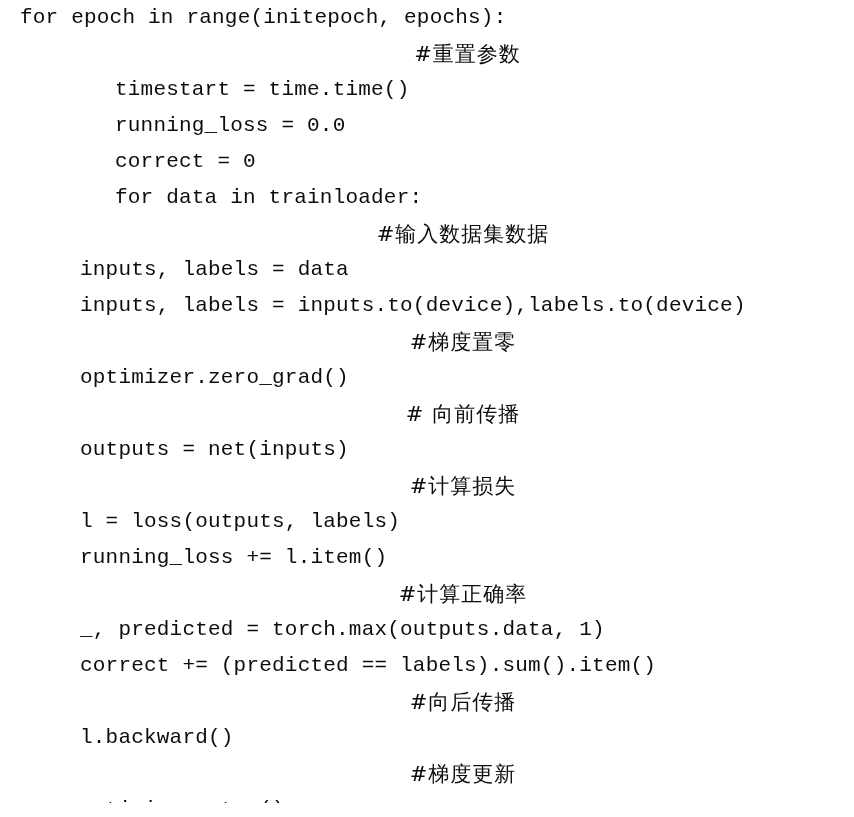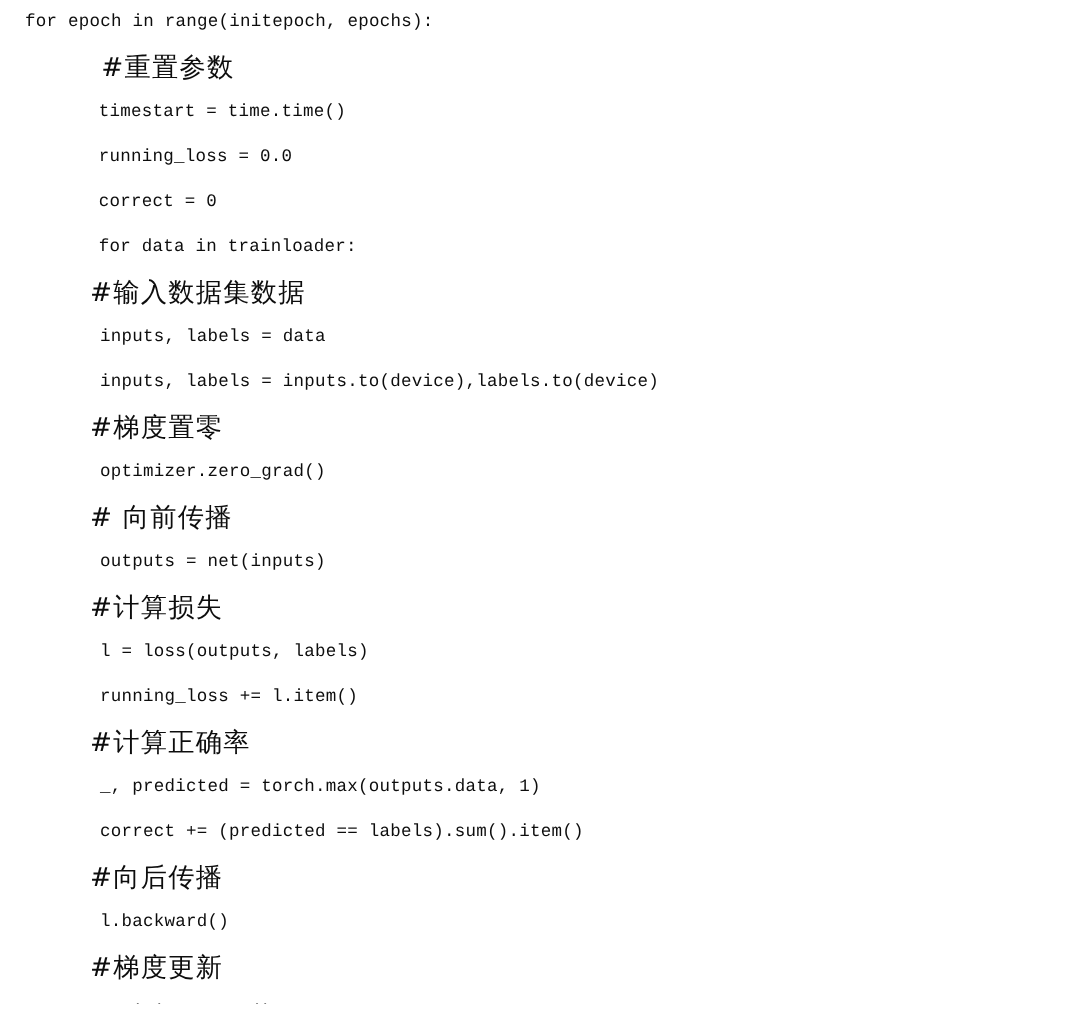--- a/index.html
+++ b/index.html
@@ -32,37 +32,38 @@
     padding: 0;
   }
 
   .code-line {
     position: relative;
     height: 36px;
     line-height: 36px;
     white-space: pre;
     color: #0d0d0d;
     font-family: "Liberation Mono", "DejaVu Sans Mono", monospace;
-    font-size: 14px;
+    font-size: 21px;
     letter-spacing: 0.2px;
   }
 
   
   .ind-0 { padding-left: 20px; }
-  .ind-1 { padding-left: 79px; }
+  .ind-1 { padding-left: 115px; }
   .ind-2 { padding-left: 80px; }
 
   
   .comment.ind-1 { padding-left: 81px; }
   .comment.ind-2 { padding-left: 72px; }
 
   .comment {
     font-family: "DejaVu Serif", "Liberation Serif", serif;
     font-size: 21px;
     letter-spacing: 1px;
+    text-align: center;
   }
 
   
   .clipped {
     height: 11px;
     overflow: hidden;
   }
 </style>
 </head>
 <body>

